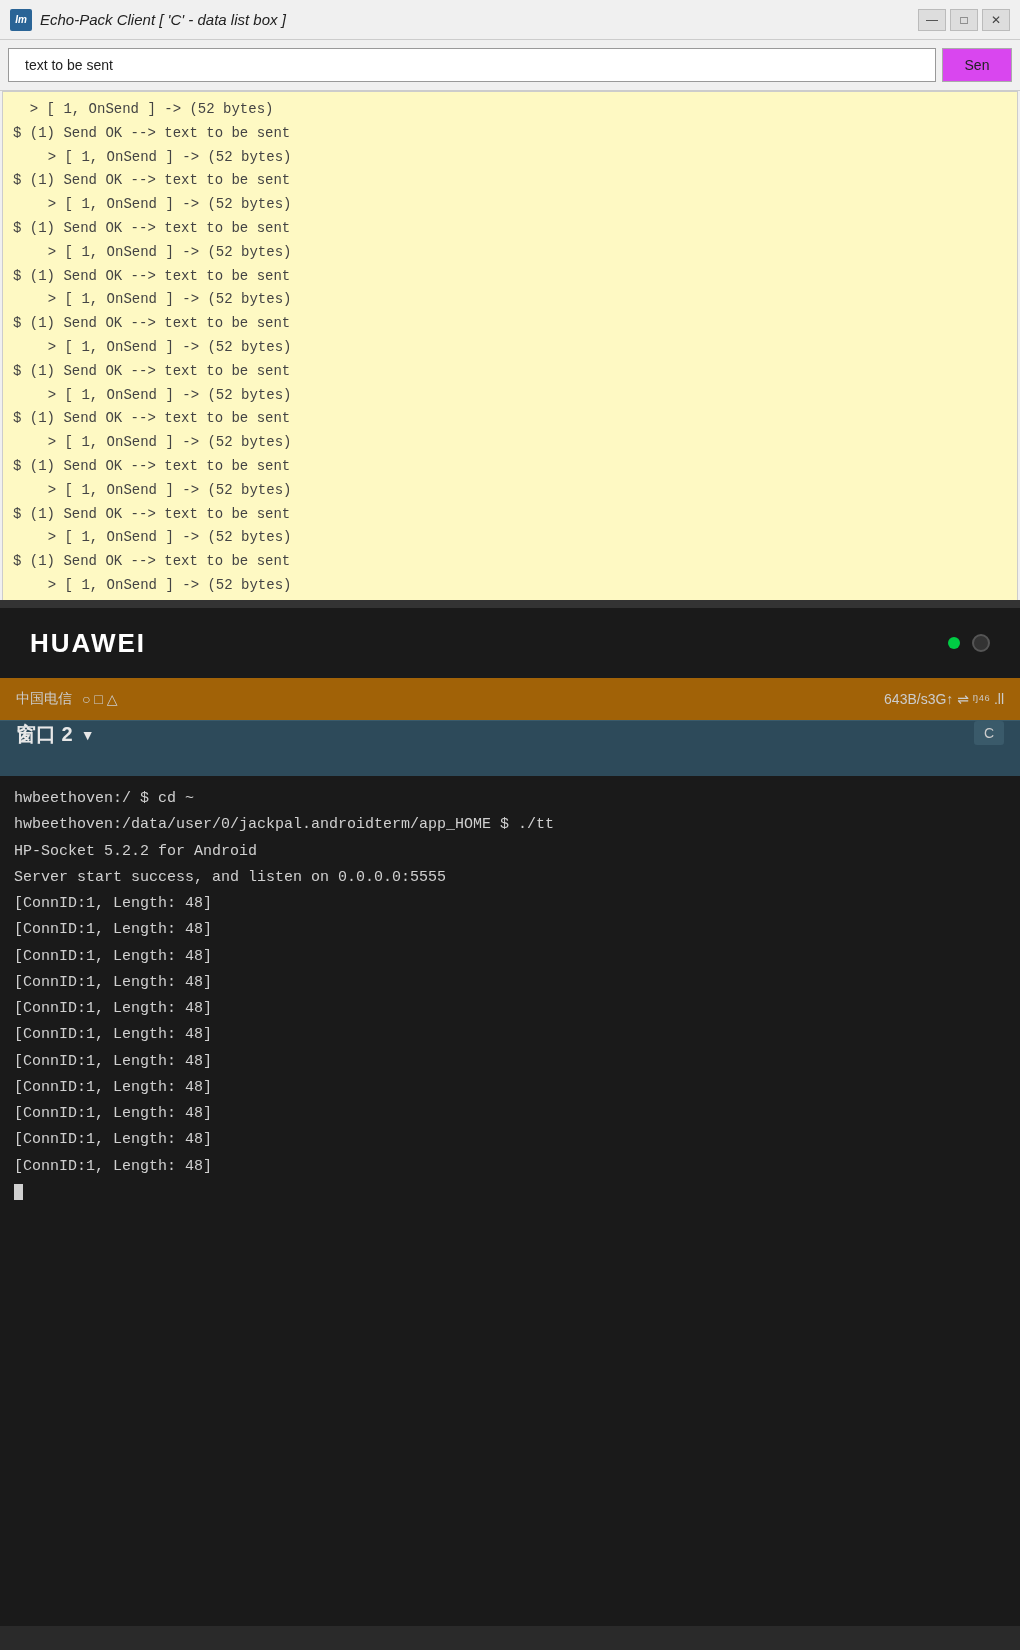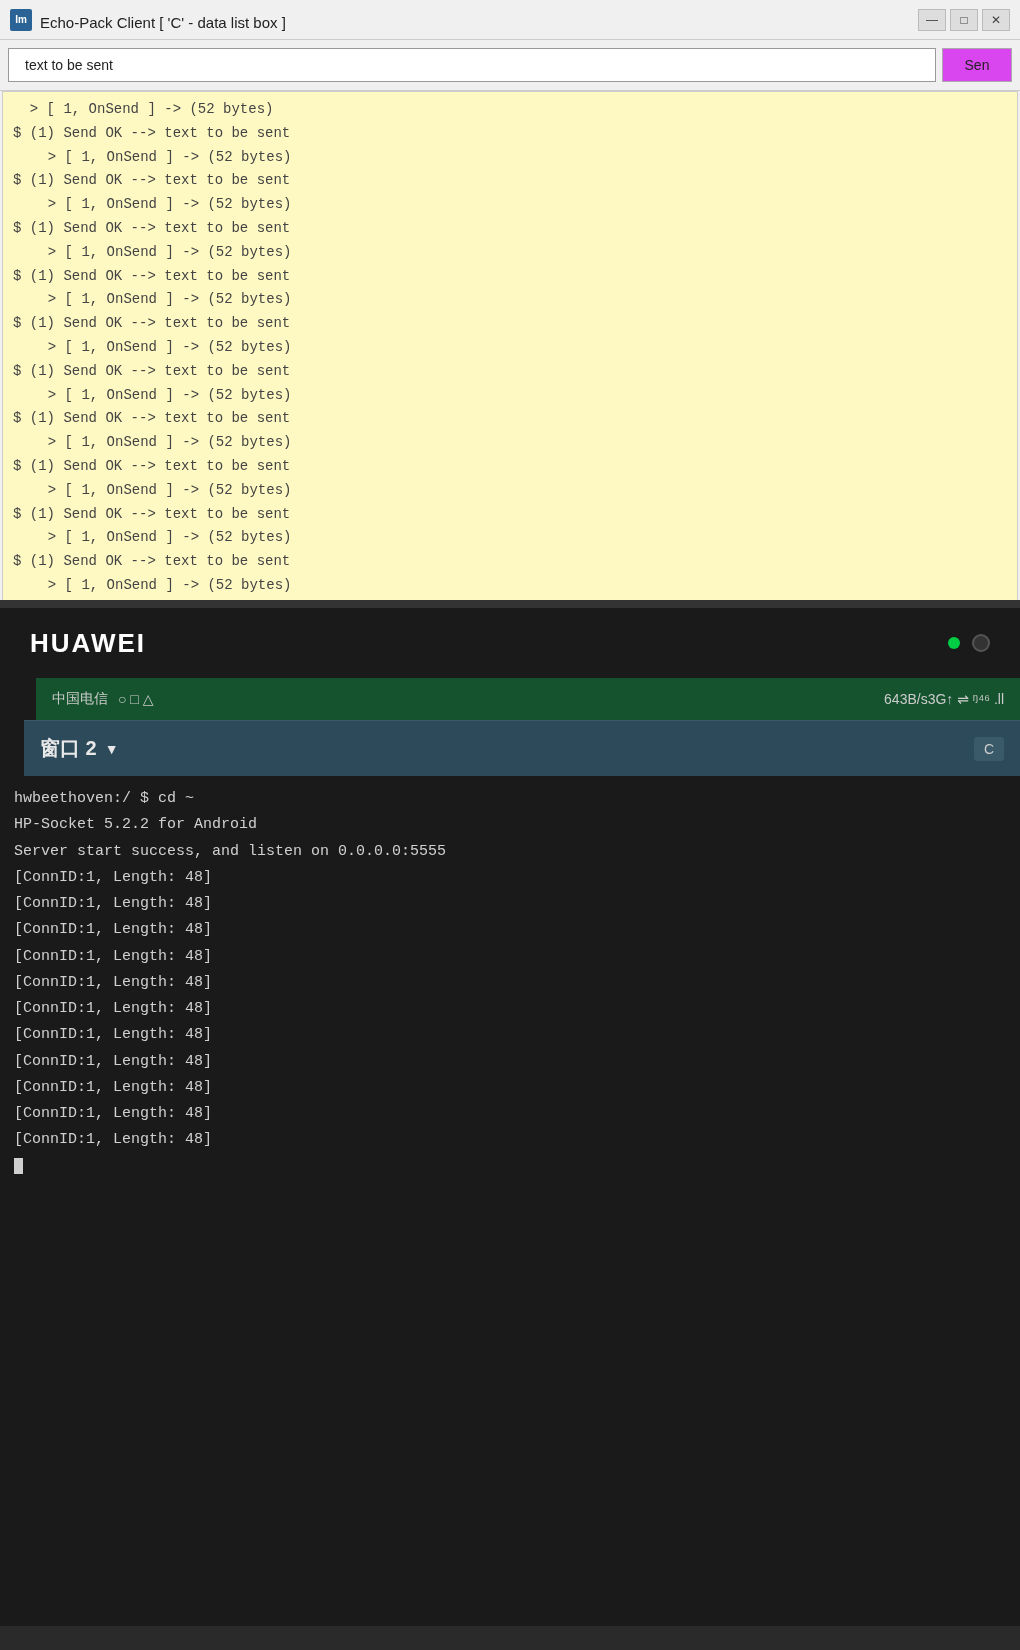--- a/index.html
+++ b/index.html
@@ -26,22 +26,23 @@
       align-items: center;
       justify-content: space-between;
       background: #f0f0f0;
       border-bottom: 1px solid #ccc;
       padding: 6px 10px;
       height: 40px;
     }
 
     .title-bar-left {
       display: flex;
-      align-items: flex-end;
+      align-items: center;
       gap: 8px;
+      font-style: italic;
     }
 
     .app-icon {
       width: 22px;
       height: 22px;
       background: #2a6496;
       border-radius: 2px;
       display: flex; align-items: center; justify-content: center;
       color: white; font-size: 10px; font-weight: bold;
     }
@@ -154,27 +155,26 @@
 
     .camera-lens {
       width: 18px; height: 18px;
       border-radius: 50%;
       background: #333;
       border: 2px solid #555;
     }
 
     
     .status-bar {
-      background: #14532d;
+      background: #a16207;
       height: 42px;
       display: flex;
       align-items: center;
       justify-content: space-between;
       padding: 0 16px;
-      margin-left: 36px;
     }
 
     .status-left {
       display: flex;
       align-items: center;
       gap: 10px;
       color: #ccc;
       font-size: 14px;
     }
 
@@ -183,25 +183,24 @@
       font-size: 14px;
       display: flex;
       align-items: center;
     }
 
     
     .terminal-header {
       background: #2d4a5a;
       height: 56px;
       display: flex;
-      align-items: center;
+      align-items: flex-start;
       padding: 0 16px;
       border-top: 1px solid #3a5a6a;
       justify-content: space-between;
-      margin-left: 24px;
     }
 
     .window-selector {
       display: flex;
       align-items: center;
       gap: 8px;
       color: #e8e8e8;
       font-size: 20px;
       font-weight: bold;
     }
@@ -320,20 +319,21 @@
     <div class="window-selector">
       <span>窗口 2</span>
       <span class="dropdown-arrow">▼</span>
     </div>
     <div class="terminal-tab-c">C</div>
   </div>
 
   <div class="terminal-content">
 
   <div class="term-line">hwbeethoven:/ $ cd ~</div>
+      <div class="term-line">hwbeethoven:/data/user/0/jackpal.androidterm/app_HOME $ ./tt</div>
       <div class="term-line">HP-Socket 5.2.2 for Android</div>
       <div class="term-line">Server start success, and listen on 0.0.0.0:5555</div>
       <div class="term-line">[ConnID:1, Length: 48]</div>
       <div class="term-line">[ConnID:1, Length: 48]</div>
       <div class="term-line">[ConnID:1, Length: 48]</div>
       <div class="term-line">[ConnID:1, Length: 48]</div>
       <div class="term-line">[ConnID:1, Length: 48]</div>
       <div class="term-line">[ConnID:1, Length: 48]</div>
       <div class="term-line">[ConnID:1, Length: 48]</div>
       <div class="term-line">[ConnID:1, Length: 48]</div>

